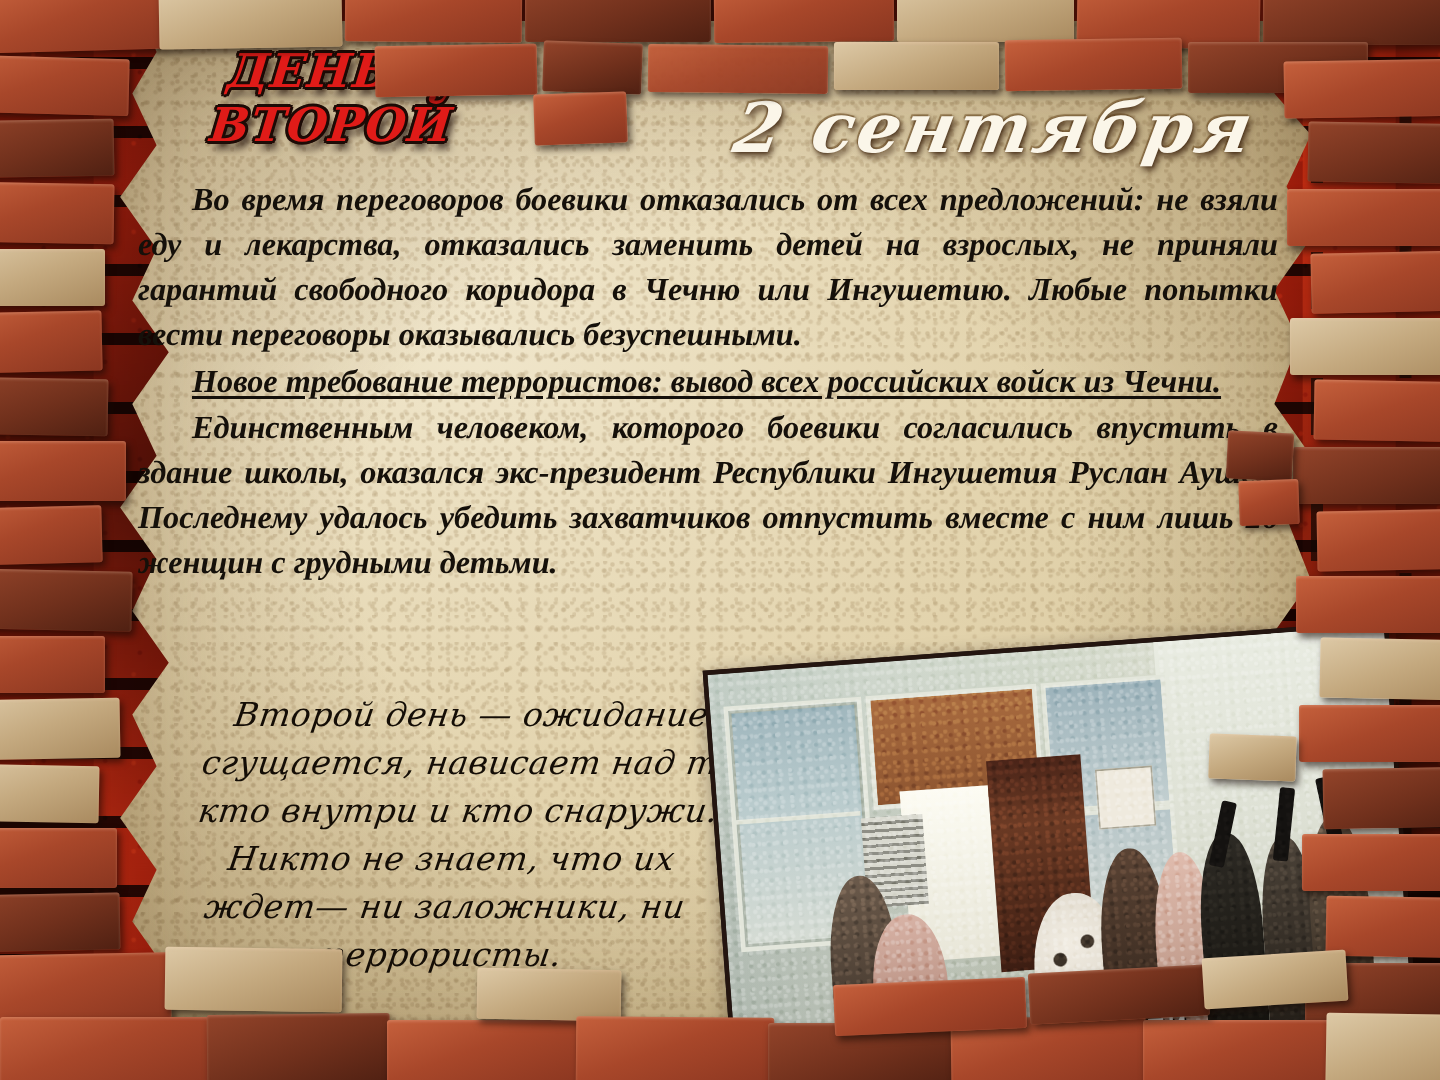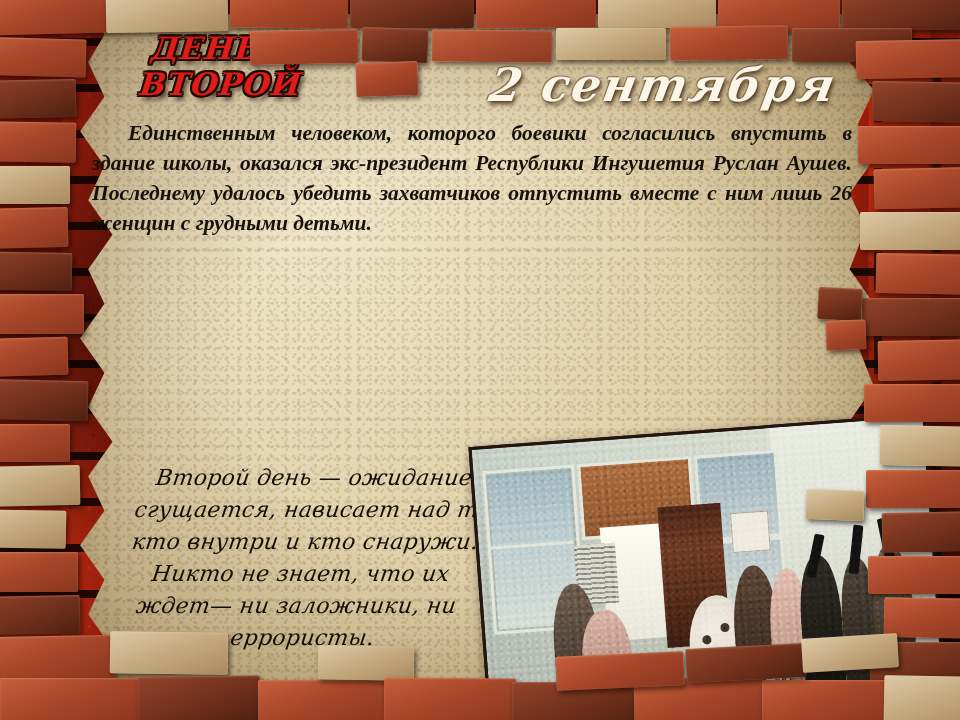--- a/index.html
+++ b/index.html
@@ -282,20 +282,22 @@
   <div class="content">
 
     <div class="day-title">
       <span class="l1">ДЕНЬ</span>
       <span class="l2">ВТОРОЙ</span>
     </div>
 
     <div class="date-title">2 сентября</div>
 
     <div class="body-text">
+      <p>Во время переговоров боевики отказались от всех предложений: не взяли еду и лекарства, отказались заменить детей на взрослых, не приняли гарантий свободного коридора в Чечню или Ингушетию. Любые попытки вести переговоры оказывались безуспешными.</p>
+      <p class="hl noj">Новое требование террористов: вывод всех российских войск из Чечни.</p>
       <p>Единственным человеком, которого боевики согласились впустить в здание школы, оказался экс-президент Республики Ингушетия Руслан Аушев. Последнему удалось убедить захватчиков отпустить вместе с ним лишь 26 женщин с грудными детьми.</p>
     </div>
 
     <div class="verse">
       <span>Второй день — ожидание</span>
       <span>сгущается, нависает над теми,</span>
       <span>кто внутри и кто снаружи.</span>
       <span>Никто не знает, что их</span>
       <span>ждет— ни заложники, ни</span>
       <span>террористы.</span>

